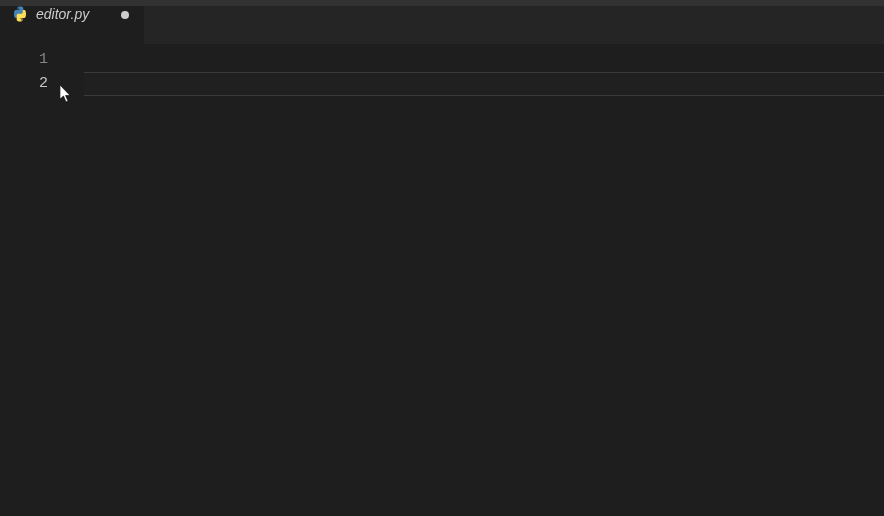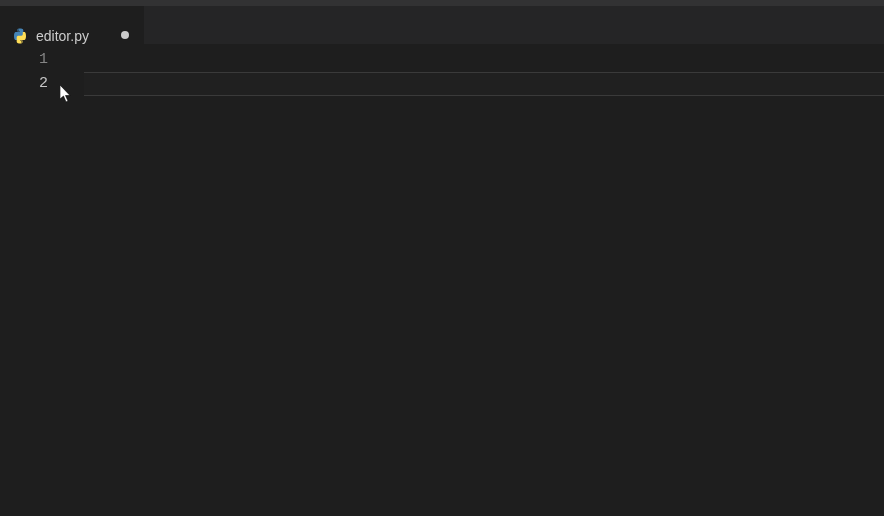--- a/index.html
+++ b/index.html
@@ -22,27 +22,28 @@
     }
     .tab-bar {
       width: 100%;
       height: 38px;
       background: #252526;
       display: flex;
       align-items: stretch;
     }
     .tab {
       display: flex;
-      align-items: flex-end;
+      align-items: flex-start;
       padding: 0 10px 0 12px;
       background: #1e1e1e;
       gap: 8px;
       min-width: 145px;
       cursor: pointer;
       border-right: 1px solid #252526;
+      font-style: italic;
     }
     .tab-icon {
       display: flex;
       align-items: center;
       justify-content: center;
       width: 16px;
       height: 16px;
     }
     .tab-label {
       color: #cccccc;

